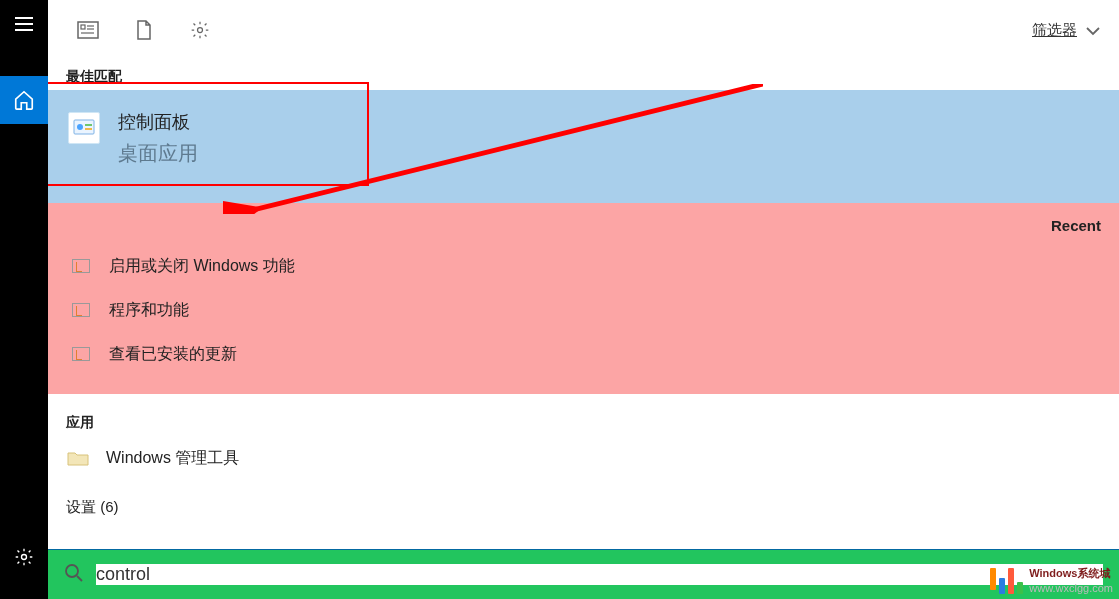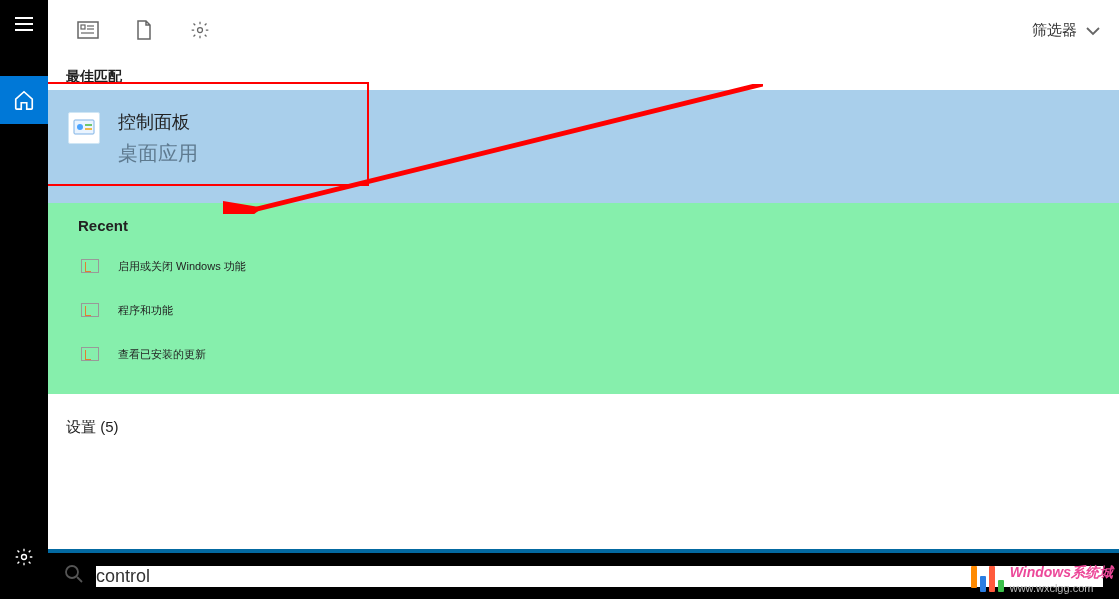--- a/index.html
+++ b/index.html
@@ -55,20 +55,21 @@
       cursor: pointer;
       margin-right: 12px;
     }
     .filter-area {
       margin-left: auto;
       display: flex;
       align-items: center;
       cursor: pointer;
       color: #333;
       font-size: 15px;
+      text-decoration: underline;
     }
     .filter-area .chev { margin-left: 8px; color: #666; }
     .results {
       flex: 1;
       overflow: hidden;
     }
     .section-label {
       padding: 8px 18px 4px 18px;
       font-size: 14px;
       font-weight: 600;
@@ -107,34 +108,35 @@
     }
     .arrow-svg {
       position: absolute;
       left: 175px;
       top: -6px;
       width: 540px;
       height: 130px;
       pointer-events: none;
     }
     .recent-block {
-      background: #86efac;
-      padding: 14px 0 18px 12px;
+      background: #fca5a5;
+      padding: 14px 0 18px 3px;
+      text-align: right;
     }
     .recent-header {
       padding: 0 18px 10px 18px;
       font-size: 15px;
       font-weight: 600;
       color: #222;
     }
     .list-item {
       display: flex;
       align-items: center;
       padding: 10px 18px;
-      font-size: 11px;
+      font-size: 16px;
       color: #222;
       cursor: pointer;
     }
     .list-item .li-icon {
       width: 24px;
       height: 24px;
       margin-right: 16px;
       display: flex;
       align-items: center;
       justify-content: center;
@@ -145,25 +147,25 @@
       padding: 18px 18px 10px 18px;
       font-size: 15px;
       color: #222;
     }
     .search-bar {
       position: absolute;
       left: 48px;
       bottom: 0;
       right: 0;
       height: 50px;
-      border-top: 4px solid #0369a1;
+      border-top: 1px solid #0369a1;
       display: flex;
       align-items: center;
       padding: 0 16px;
-      background: #000000;
+      background: #22c55e;
     }
     .search-icon {
       color: #555;
       margin-right: 12px;
     }
     .search-input {
       flex: 1;
       border: none;
       outline: none;
       font-size: 18px;
@@ -183,21 +185,21 @@
     }
     .watermark .bars {
       display: flex;
       gap: 3px;
       margin-right: 6px;
     }
     .watermark .bars span {
       width: 6px;
       border-radius: 1px;
     }
-    .watermark .wm-text .t1 { font-weight: 700; color: #ec4899; font-size: 14px; font-style: italic; }
+    .watermark .wm-text .t1 { font-weight: 700; color: #7f1d1d; font-size: 11px; }
     .watermark .wm-text .t2 { color: #bbb; font-size: 11px; }
     .box-icon {
       width: 18px; height: 14px;
       border: 1.5px solid #999;
       position: relative;
     }
     .box-icon::after {
       content: "";
       position: absolute;
       left: 3px; top: 2px;
@@ -307,21 +309,30 @@
       </div>
       <div class="list-item">
         <span class="li-icon">
             <span class="box-icon"></span>
           </span>
         <span>查看已安装的更新</span>
       </div>
     </div>
 
     <div class="plain-list">
-      <div class="settings-count">设置 (5)</div>
+      <div class="section-label">应用</div>
+      <div class="list-item">
+        <span class="li-icon">
+          <svg width="22" height="18" viewBox="0 0 22 18">
+              <path d="M1 4h7l2 2h11v10H1z" fill="#f3e6b8" stroke="#d8c27a"></path>
+            </svg>
+        </span>
+        <span>Windows 管理工具</span>
+      </div>
+      <div class="settings-count">设置 (6)</div>
     </div>
   </div>
 </div>
 
 <div class="search-bar">
   <span class="search-icon">
     <svg width="20" height="20" viewBox="0 0 20 20">
         <circle cx="8" cy="8" r="6" fill="none" stroke="#555" stroke-width="1.8"></circle>
         <line x1="13" y1="13" x2="18" y2="18" stroke="#555" stroke-width="1.8"></line>
       </svg>

